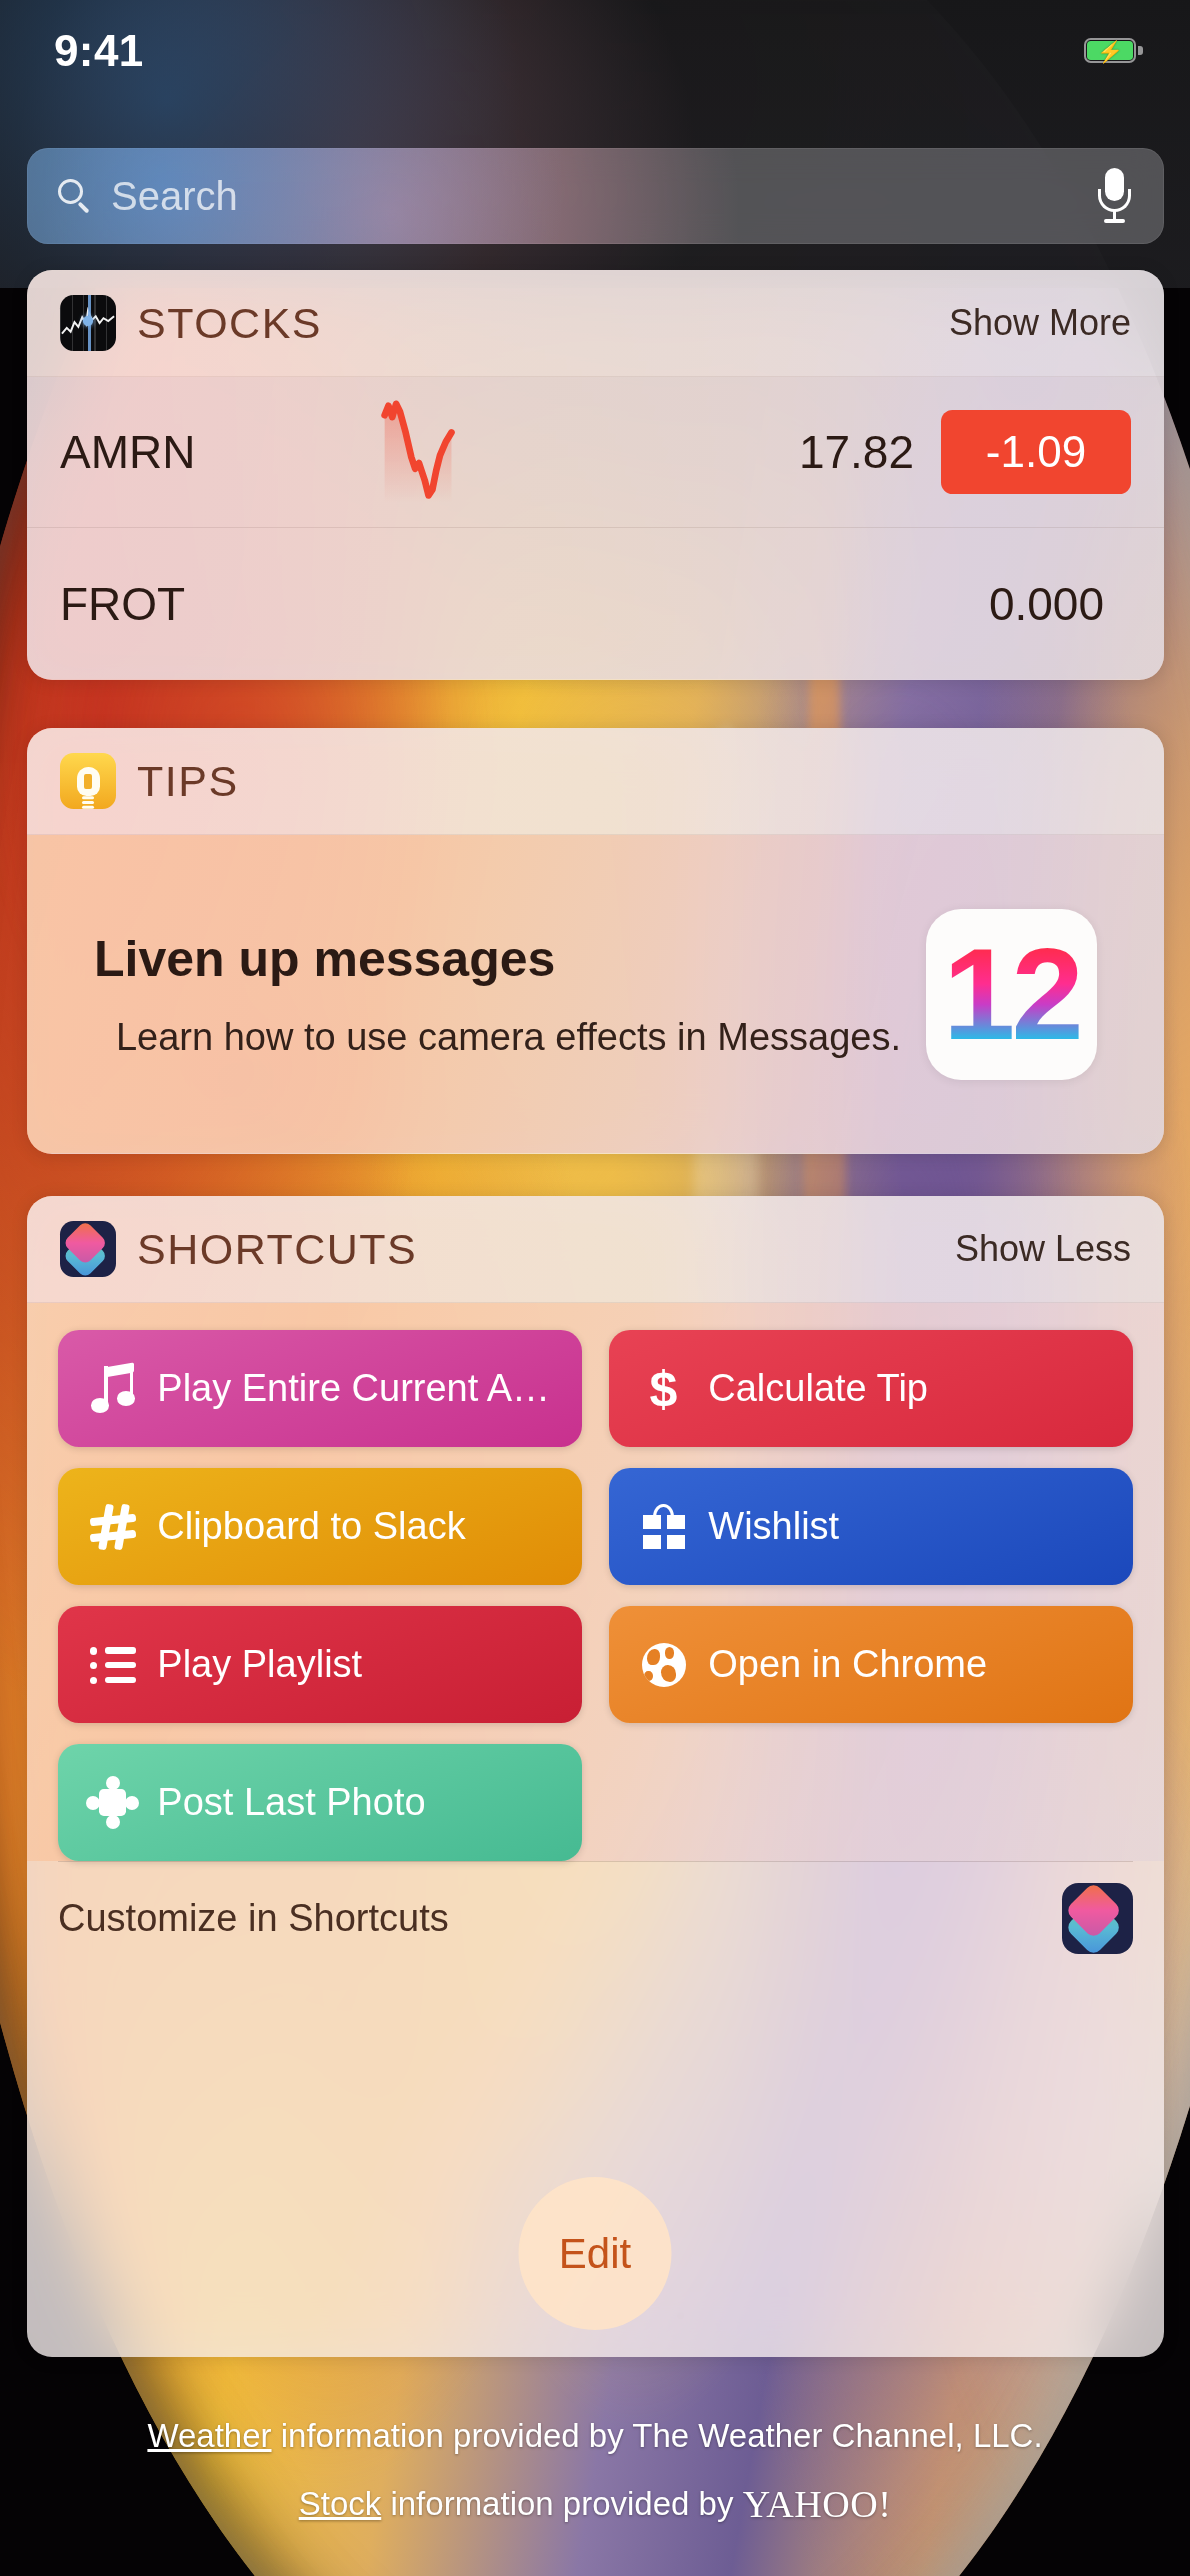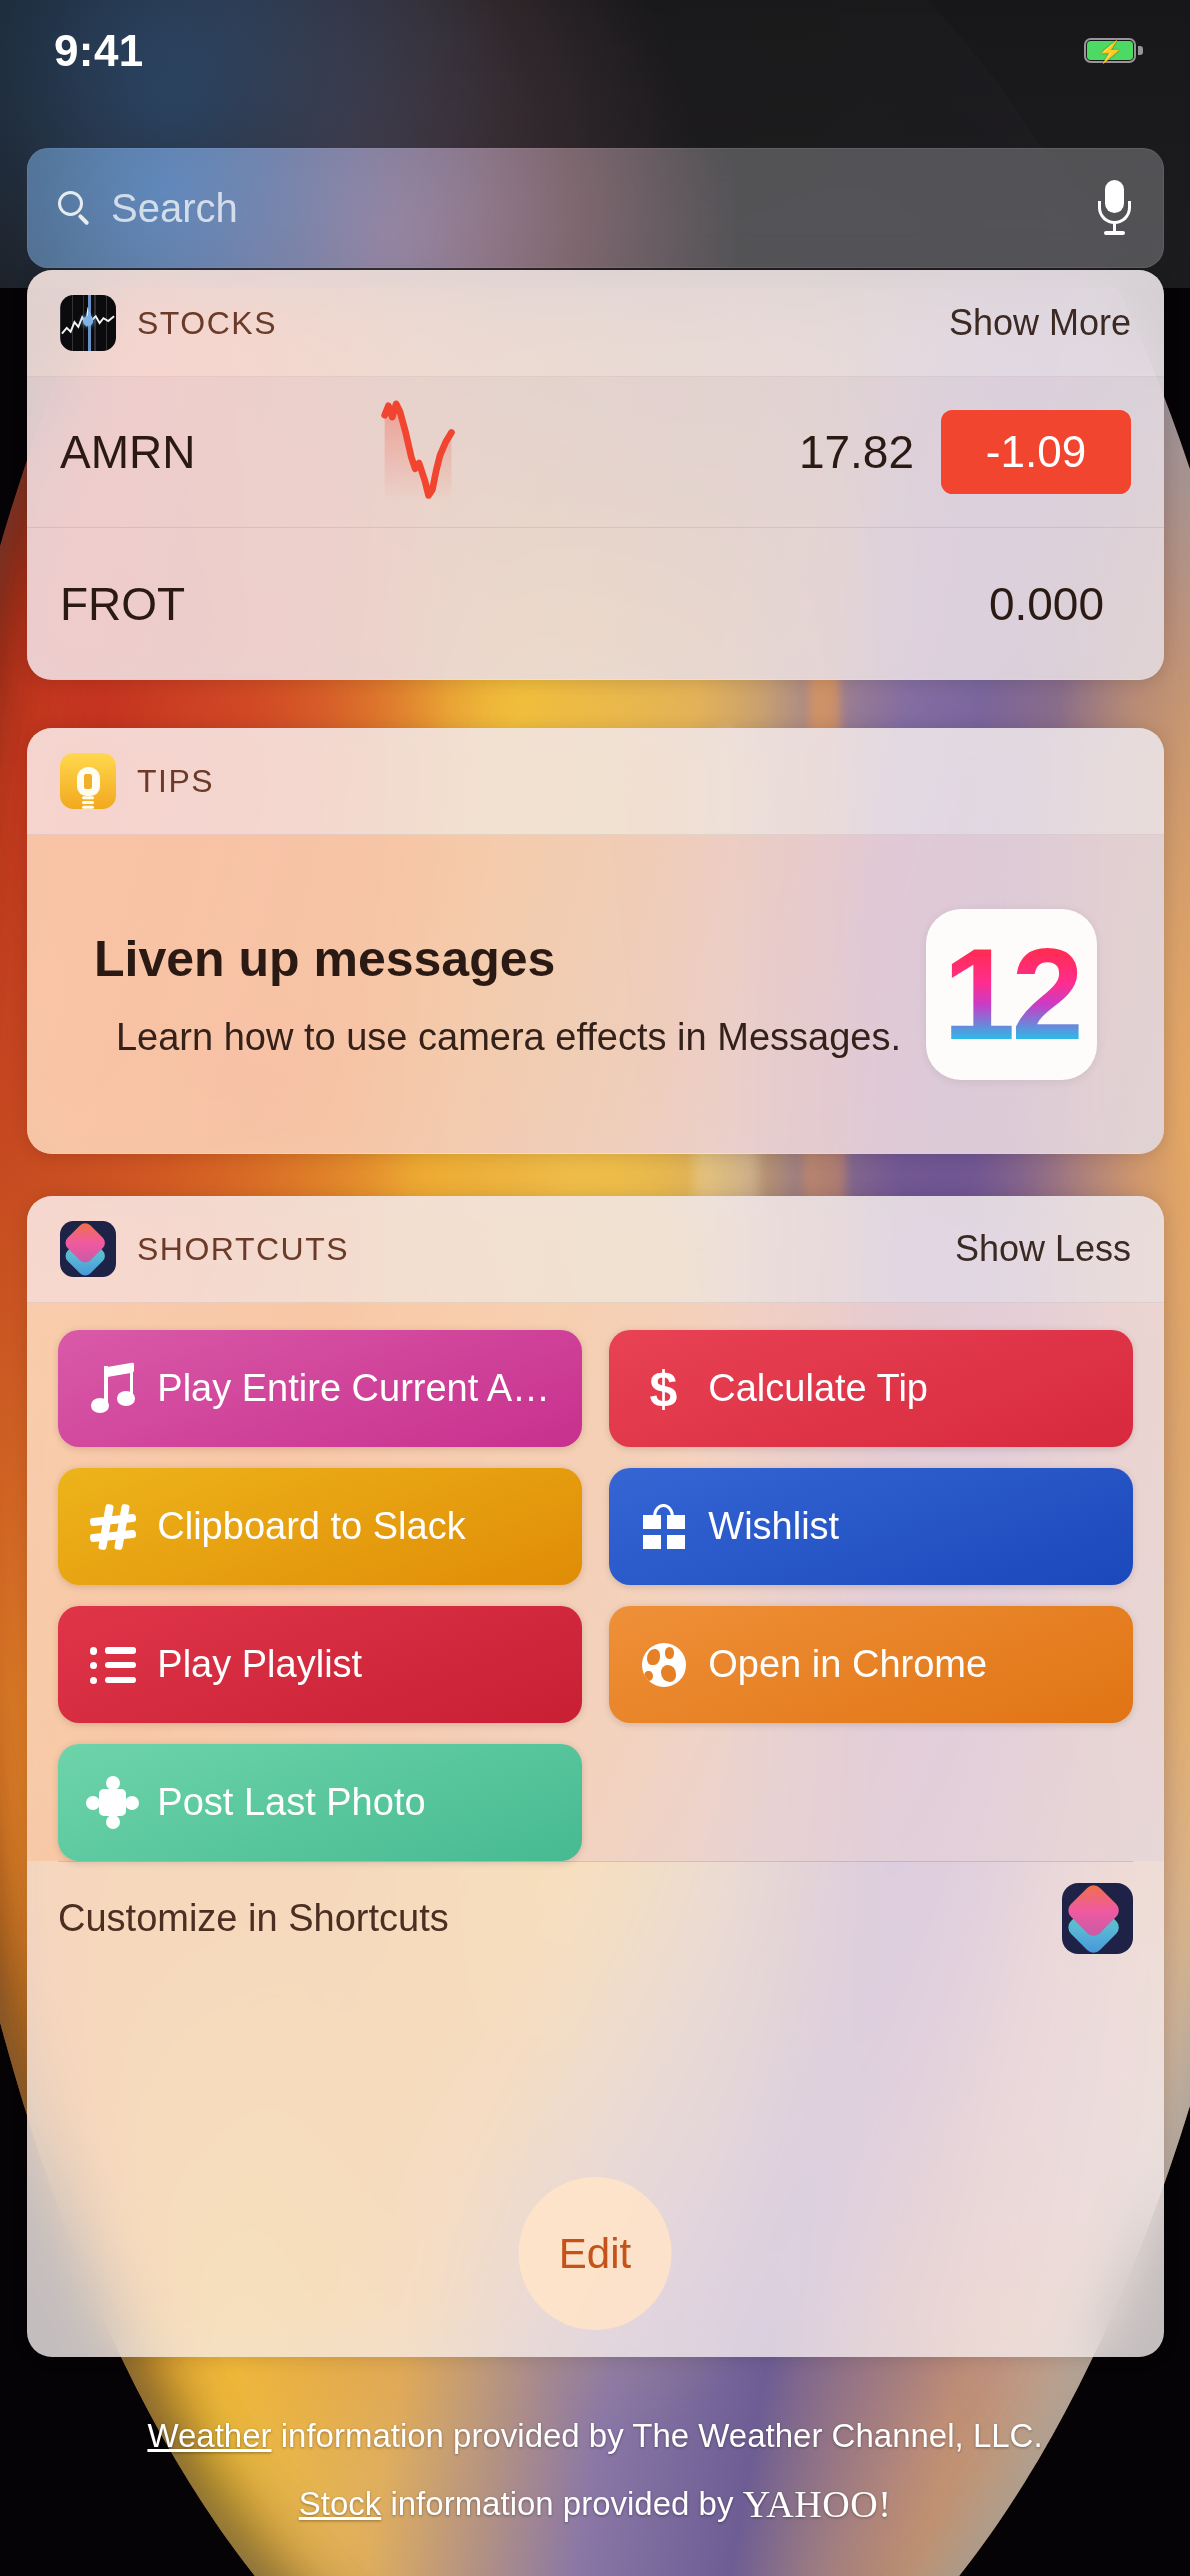--- a/index.html
+++ b/index.html
@@ -72,21 +72,21 @@
     position:absolute; left:2.9px; top:2.9px; bottom:2.9px; right:2.9px;
     background:#4cd964; border-radius:3.8px;
   }
   .batt .bolt{
     position:absolute; left:50%; top:50%; transform:translate(-50%,-50%);
     color:#fff; font-size:21px; line-height:1; text-shadow:0 0 1.9px rgba(0,0,0,.4);
   }
 
   
   #searchbar{
-    position:absolute; left:27px; top:148px; width:1137px; height:120px;
+    position:absolute; left:27px; top:148px; width:1137px; height:96px;
     border-radius:21px; z-index:30;
     background:rgba(150,150,155,.45);
     backdrop-filter:blur(17px);
     display:flex; align-items:center; padding:0 29px;
     box-shadow:inset 0 0 0 1px rgba(255,255,255,.08);
     overflow:hidden;
   }
   #searchbar .tint{
     position:absolute; inset:0; pointer-events:none;
     background:
@@ -126,21 +126,21 @@
     backdrop-filter:blur(27px) saturate(160%);
     box-shadow:0 1.9px 17px rgba(0,0,0,.12);
     color:#2b1a14;
   }
   .whead{
     height:107px; display:flex; align-items:center; padding:0 33px;
     background:linear-gradient(100deg, rgba(247,226,220,.55), rgba(226,222,228,.55));
     border-bottom:1px solid rgba(120,90,80,.10);
   }
   .whead .appicon{ width:56px; height:56px; border-radius:13.4px; flex:0 0 auto; margin-right:21px; position:relative; overflow:hidden;}
-  .wtitle{ font-size:32px; letter-spacing:1.5px; color:#6b3a28; font-weight:400; flex:1 1 auto; }
+  .wtitle{ font-size:43px; letter-spacing:1.5px; color:#6b3a28; font-weight:400; flex:1 1 auto; }
   .wtoggle{ font-size:36px; color:#3b2a24; font-weight:400; }
 
   
   .ic-stocks{ background:#0b0b0d; }
   .ic-stocks .grid{ position:absolute; inset:0;
     background:repeating-linear-gradient(90deg, rgba(255,255,255,.16) 0 1px, rgba(0,0,0,0) 1px 11.5px); }
   .ic-stocks svg{ position:absolute; inset:0; }
   .ic-stocks .vline{ position:absolute; left:50%; top:0; bottom:0; width:2.9px; background:rgba(120,170,230,.85); }
   .ic-stocks .dot{ position:absolute; left:50%; top:38%; width:9.6px; height:9.6px; margin-left:-4.8px; border-radius:50%; background:#7fb3e8; box-shadow:0 0 5.8px #7fb3e8; }
 

